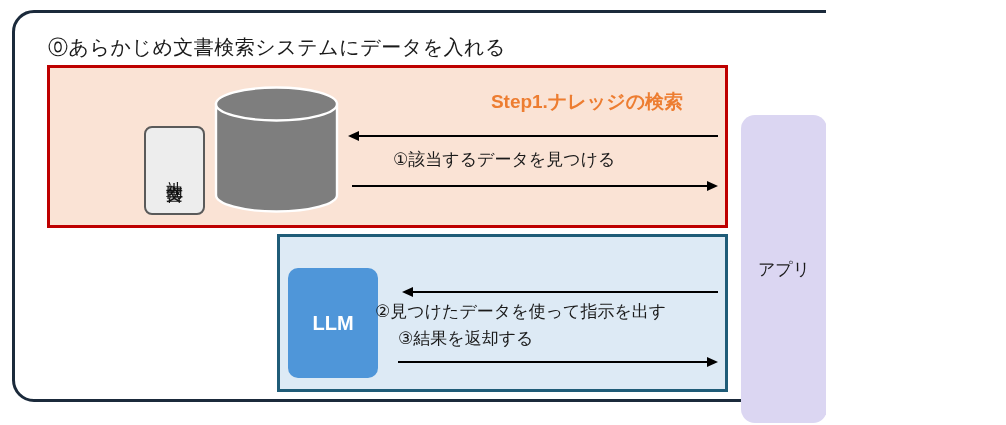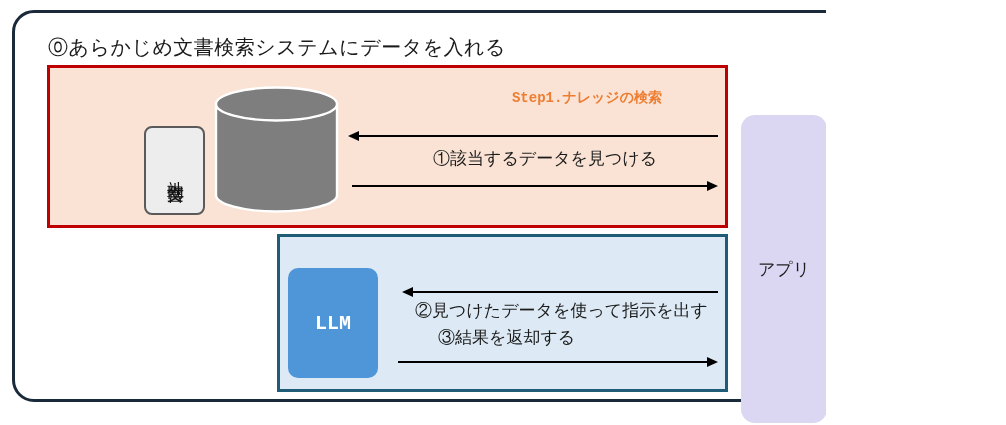--- a/index.html
+++ b/index.html
@@ -2,21 +2,21 @@
 <html><head>
 <meta charset="utf-8">
 <style>
   * { margin:0; padding:0; box-sizing:border-box; }
   html,body { background:#fff; }
   body {
     font-family:"Liberation Sans","DejaVu Sans",sans-serif;
     color:#1a1a1a;
   }
   .canvas {
-    position:relative; width:826px; height:425px; background:#fff; overflow:hidden;font-family:Liberation Mono, monospace;
+    position:relative; width:826px; height:425px; background:#fff; overflow:hidden;
   }
   .outer {
     position:absolute; left:12px; top:10px; width:963px; height:392px;
     border:3px solid #1b2a3b; border-radius:22px; background:#fff;
   }
   .top-label {
     position:absolute; left:48px; top:34px; font-size:20px; color:#1a1a1a;
     letter-spacing:.5px; white-space:nowrap;
   }
   .step1-box {
@@ -43,40 +43,40 @@
     font-size:17px; letter-spacing:2px; color:#111;
   }
   .cylinder-svg { position:absolute; left:214px; top:86px; }
   .cylinder-label {
     position:absolute; left:214px; top:146px; width:125px; text-align:center;
     color:#fff; font-weight:bold; font-size:19px; line-height:24px;
   }
   .cylinder-label span { display:block; }
   .step-title {
     position:absolute; width:300px; text-align:center;
-    font-weight:bold; font-size:14px; white-space:nowrap;
+    font-weight:bold; font-size:19px; white-space:nowrap;
   }
   .step1-title { left:437px; top:89px; color:#ed7d31; }
   .step2-title { left:436px; top:247px; color:#1f4e79; }
   .llm-box {
     position:absolute; left:288px; top:268px; width:90px; height:110px;
     background:#4f96d9; border-radius:10px;
     display:flex; align-items:center; justify-content:center;
     color:#fff; font-weight:bold; font-size:20px;
   }
   .arrow { position:absolute; height:2px; }
   .arrow .line { position:absolute; top:0; height:2px; background:#000; }
   .arrow.left  .line { left:9px;  right:0; }
   .arrow.right .line { left:0; right:9px; }
   .arrow .head { position:absolute; top:-4px; width:0; height:0;
     border-top:5px solid transparent; border-bottom:5px solid transparent; }
   .arrow.left  .head { left:0;  border-right:11px solid #000; }
   .arrow.right .head { right:0; border-left:11px solid #000; }
   .flow-label {
-    position:absolute; font-size:17px; color:#1a1a1a; white-space:nowrap; line-height:22px;margin-left:40px;
+    position:absolute; font-size:17px; color:#1a1a1a; white-space:nowrap; line-height:22px;
   }
   .person-svg { position:absolute; left:830px; top:115px; }
 </style>
 </head>
 <body>
 
 <div class="canvas">
   <div class="outer"></div>
 
   <div class="top-label">⓪あらかじめ文書検索システムにデータを入れる</div>

